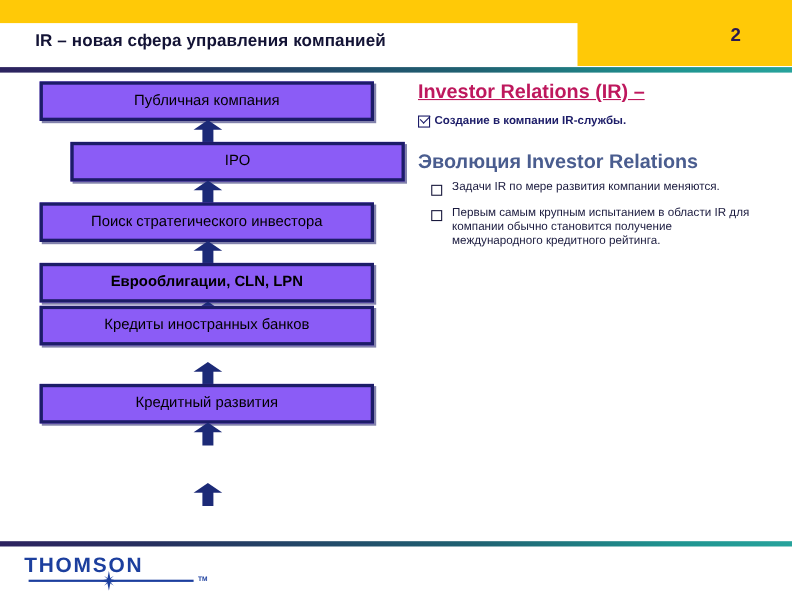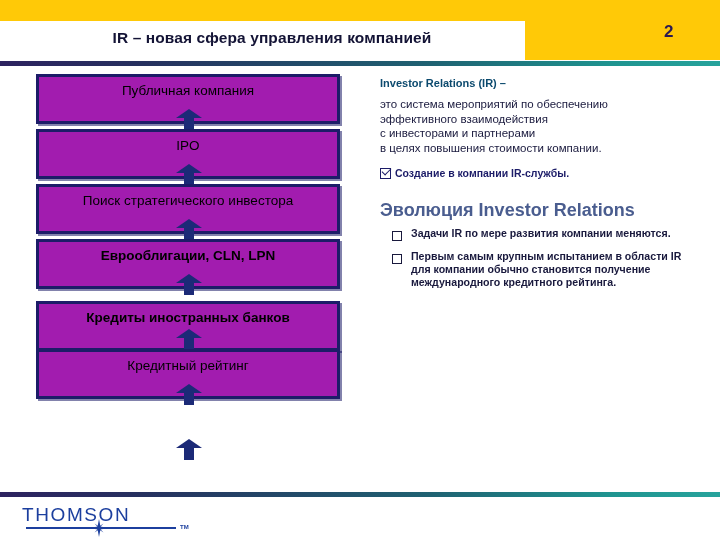--- a/index.html
+++ b/index.html
@@ -9,38 +9,37 @@
     font-family:"Liberation Sans","DejaVu Sans",sans-serif;
     position:relative;
   }
   
   #header-band{position:absolute;left:0;top:0;width:720px;height:60px;background:#FFC907;}
   #title-plate{position:absolute;left:0;top:21px;width:525px;height:39px;background:#ffffff;}
   #slide-title{
     position:absolute;left:32px;top:29px;width:480px;
     font-size:15.5px;font-weight:bold;color:#131335;letter-spacing:.1px;
     white-space:nowrap;
-    text-align:center;
   }
   #page-number{
     position:absolute;left:664px;top:22px;width:30px;
     font-size:17px;font-weight:bold;color:#2a1a52;text-align:left;
   }
   .rule{
     position:absolute;left:0;width:720px;height:5px;
     background:linear-gradient(to right,#2d2360 0%,#26315f 20%,#1f6272 60%,#1f9490 85%,#27a39c 100%);
   }
   #rule-top{top:61px;}
   #rule-bottom{top:492px;}
 
   
   #flow{position:absolute;left:0;top:70px;width:360px;height:420px;}
   .flow-box{
-    position:absolute;left:36px;width:304px;height:50px;
-    border:3px solid #1c1c68;background:#a21caf;
+    position:absolute;left:36px;width:304px;height:36px;
+    border:3px solid #1c1c68;background:#8b5cf6;
     box-sizing:border-box;
     box-shadow:2px 2px 0 0 rgba(28,28,104,.55);
   }
   .flow-box span{
     display:block;width:100%;height:100%;
     line-height:28px;text-align:center;
     font-size:13.5px;color:#000000;
   }
   .flow-arrow{
     position:absolute;left:176px;width:26px;height:21px;
@@ -53,59 +52,60 @@
     display:block;position:absolute;left:0;top:0;
     width:0;height:0;
     border-left:13px solid transparent;
     border-right:13px solid transparent;
     border-bottom:9px solid #1c2a77;
   }
 
   
   #right{position:absolute;left:380px;top:74px;width:320px;}
   #ir-heading{
-    font-size:11px;font-weight:bold;color:#0c4a6e;margin:0 0 5px 0;
+    font-size:18px;font-weight:bold;color:#be185d;margin:0 0 5px 0;
     line-height:18px;
+    text-decoration:underline;
   }
   .ir-line{font-size:11.5px;color:#19193d;line-height:14.5px;}
   #ir-service{
     margin-top:11px;font-size:10.5px;font-weight:bold;color:#1c1c68;
     line-height:14px;display:flex;gap:4px;align-items:flex-start;
   }
   .checkbox-glyph{
     display:inline-block;width:9px;height:9px;margin-top:2px;
     border:1.5px solid #1c1c68;position:relative;flex:0 0 auto;
   }
   .checkbox-glyph::after{
     content:"";position:absolute;left:1px;top:-1px;
     width:8px;height:4px;border-left:1.5px solid #1c1c68;
     border-bottom:1.5px solid #1c1c68;transform:rotate(-45deg);
   }
   #evolution-heading{
     margin-top:21px;font-size:18px;font-weight:bold;color:#4a5d8f;
     line-height:19px;
   }
-  #bullets{margin-top:7px;font-weight:bold;}
+  #bullets{margin-top:7px;}
   .bullet{
     display:flex;gap:9px;align-items:flex-start;margin-bottom:9px;
     padding-left:12px;
   }
   .bullet-marker{
     flex:0 0 auto;width:8px;height:8px;margin-top:4px;
     border:1.6px solid #19193d;background:#ffffff;
   }
   .bullet-text{
     font-size:10.6px;color:#19193d;line-height:13px;width:272px;
   }
 
   
   #footer{position:absolute;left:0;top:497px;width:720px;height:43px;background:#ffffff;}
   #thomson-logo{position:absolute;left:22px;top:8px;width:180px;height:34px;}
   #thomson-word{
-    font-size:19px;font-weight:normal;color:#1c3f9e;letter-spacing:1.6px;
+    font-size:19px;font-weight:bold;color:#1c3f9e;letter-spacing:1.6px;
     line-height:20px;
   }
   #thomson-rule{
     position:absolute;left:4px;top:22px;width:150px;height:2px;
     background:linear-gradient(to right,#1c3f9e,#1c3f9e);
   }
   #thomson-star{
     position:absolute;left:68px;top:14px;width:18px;height:18px;
   }
   #thomson-tm{
@@ -122,74 +122,68 @@
 <div class="rule" id="rule-top"></div>
 
 <div id="flow">
     <div class="flow-box" style="top: 4px;">
       <span>Публичная компания</span>
     </div>
     <div class="flow-arrow" style="top: 39px;">
       <i></i>
       <b></b>
     </div>
-    <div class="flow-box" style="top: 59px;">
+    <div class="flow-box" style="top: 59px; margin-left: 28px;">
       <span>IPO</span>
     </div>
     <div class="flow-arrow" style="top: 94px;">
       <i></i>
       <b></b>
     </div>
     <div class="flow-box" style="top: 114px;">
       <span>Поиск стратегического инвестора</span>
     </div>
     <div class="flow-arrow" style="top: 149px;">
       <i></i>
       <b></b>
     </div>
     <div class="flow-box" style="top: 169px; font-weight: bold;">
       <span>Еврооблигации, CLN, LPN</span>
     </div>
     <div class="flow-arrow" style="top: 204px;">
       <i></i>
       <b></b>
     </div>
-    <div class="flow-box" style="top: 231px; font-weight: bold;">
+    <div class="flow-box" style="top: 208px;">
       <span>Кредиты иностранных банков</span>
     </div>
     <div class="flow-arrow" style="top: 259px;">
       <i></i>
       <b></b>
     </div>
     <div class="flow-box" style="top: 279px;">
-      <span>Кредитный рейтинг</span>
+      <span>Кредитный развития</span>
     </div>
     <div class="flow-arrow" style="top: 314px;">
       <i></i>
       <b></b>
     </div>
     <div class="flow-arrow" style="top: 369px;">
       <i></i>
       <b></b>
     </div>
     <div class="flow-box" style="top: 389px; margin-top: 40px;">
       <span>Кредиты российских банков</span>
     </div>
   </div>
 
 <div class="rule" id="rule-bottom"></div>
 
 <div id="right">
   <div id="ir-heading">Investor Relations (IR) –</div>
-  <div id="ir-body">
-      <div class="ir-line">это система мероприятий по обеспечению</div>
-      <div class="ir-line">эффективного взаимодействия</div>
-      <div class="ir-line">с инвесторами и партнерами</div>
-      <div class="ir-line">в целях повышения стоимости компании.</div>
-    </div>
   <div id="ir-service">
     <span class="checkbox-glyph"></span>
     <span>Создание в компании IR-службы.</span>
   </div>
   <div id="evolution-heading">Эволюция Investor Relations</div>
   <div id="bullets">
       <div class="bullet">
         <span class="bullet-marker"></span>
         <span class="bullet-text">Задачи IR по мере развития компании меняются.</span>
       </div>

